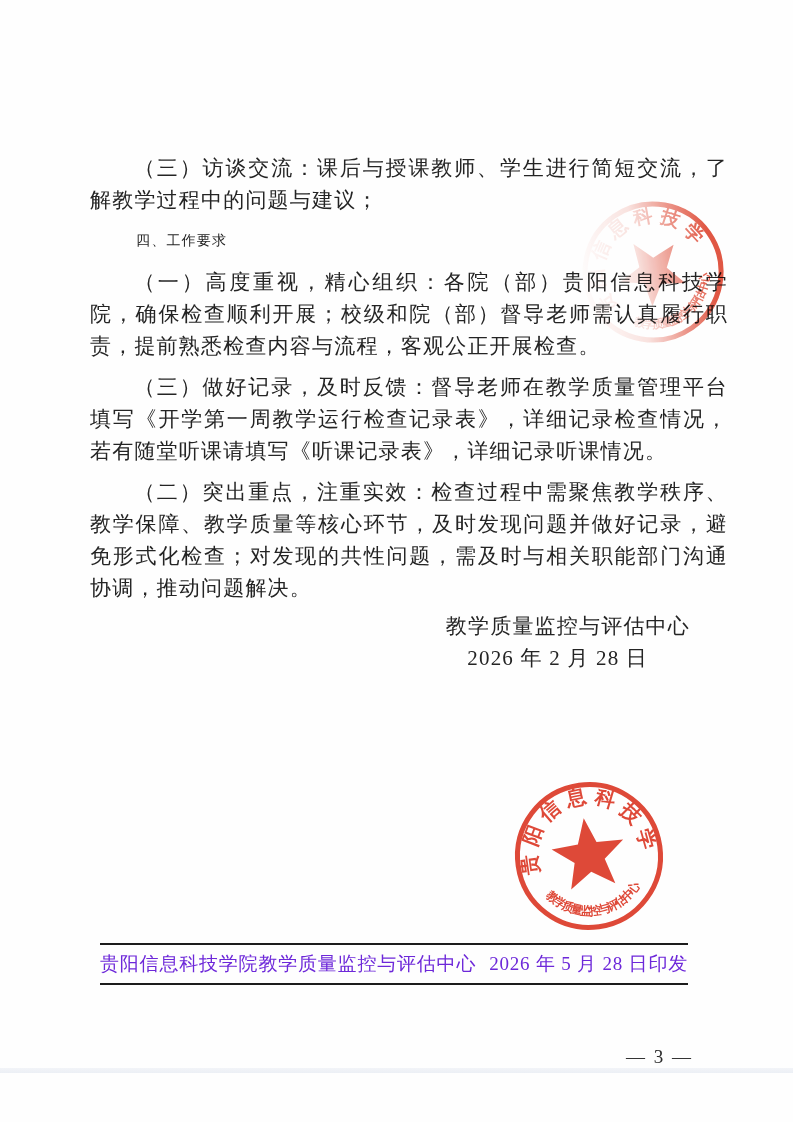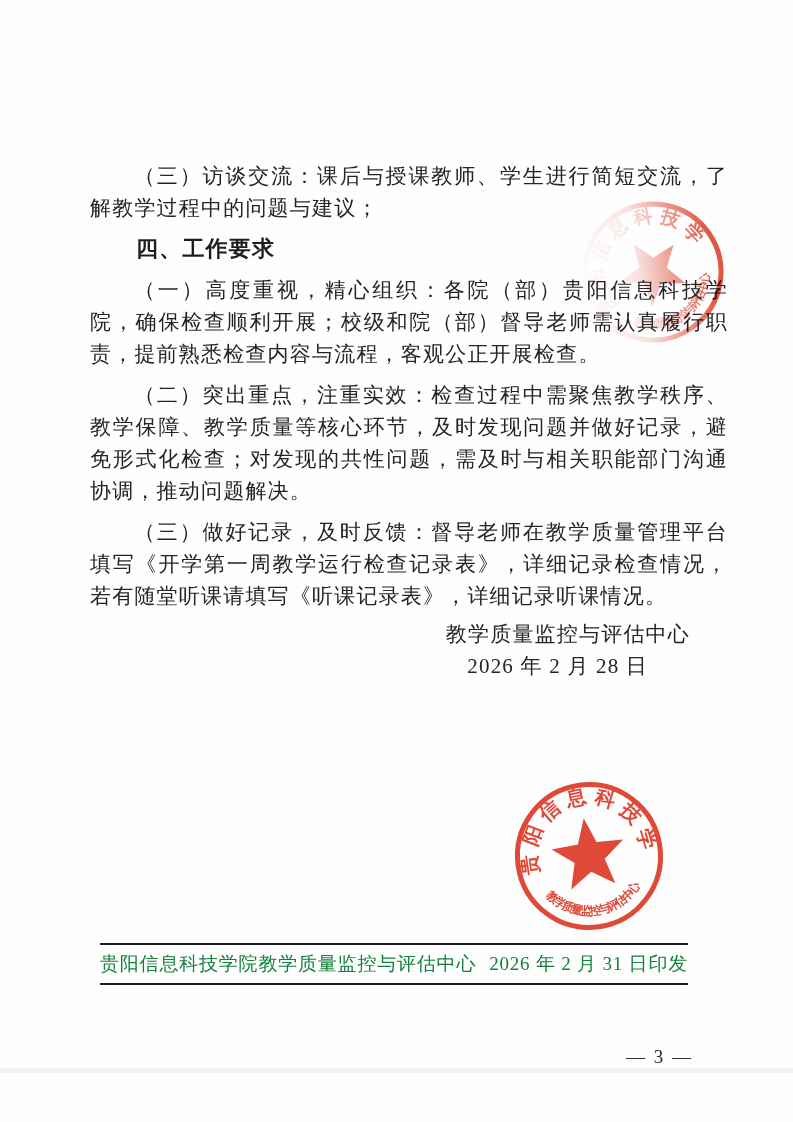--- a/index.html
+++ b/index.html
@@ -9,38 +9,38 @@
     overflow:hidden;
     position:relative;
     font-family:"Liberation Serif","DejaVu Serif",serif;
   }
   .page {
     position:absolute; inset:0;
     background:#fefefe;
   }
   
   .content {
-    position:absolute; left:90px; top:160px; width:638px;
+    position:absolute; left:90px; top:152px; width:638px;
     color:#242424;
     font-size:21px;
     letter-spacing:1.2px;
     text-align:justify;
   }
   .content p {
     margin:9px 0 0 0;
     line-height:32px;
     text-indent:44px;
   }
   .content p.first { margin-top:0; }
   .content .heading {
     margin:9px 0 0 0;
     line-height:32px;
     text-indent:46px;
-    font-size:22px;
-    font-weight:bold;
+    font-size:14px;
+    font-weight:normal;
     color:#1e1e1e;
   }
   .signature {
     margin-top:6px;
     line-height:32px;
     text-align:right;
     padding-right:38px;
   }
   .sig-date {
     line-height:32px;
@@ -52,21 +52,21 @@
     position:absolute; left:100px; width:588px; height:2px;
     background:#1c1c1c;
   }
   .rule-top { top:943px; }
   .rule-bottom { top:983px; }
   .footer-row {
     position:absolute; left:100px; top:947px; width:588px;
     display:flex; justify-content:space-between; align-items:center;
     font-size:19px; line-height:34px;
     letter-spacing:0.8px;
-    color:#15803d;
+    color:#6d28d9;
   }
   .page-num {
     position:absolute; top:1046px; right:100px;
     font-size:19px; letter-spacing:2px; line-height:22px;
     color:#2a2a2a;
   }
   .scan-band {
     position:absolute; left:0; top:1068px; width:793px; height:5px;
     background:linear-gradient(#f0f2f7,#e9edf4);
     opacity:.85;
@@ -86,22 +86,22 @@
 </style>
 </head>
 <body>
 
 <div class="page">
 
   <div class="content">
     <p class="first">（三）访谈交流：课后与授课教师、学生进行简短交流，了解教学过程中的问题与建议；</p>
     <p class="heading">四、工作要求</p>
     <p>（一）高度重视，精心组织：各院（部）贵阳信息科技学院，确保检查顺利开展；校级和院（部）督导老师需认真履行职责，提前熟悉检查内容与流程，客观公正开展检查。</p>
+    <p>（三）做好记录，及时反馈：督导老师在教学质量管理平台填写《开学第一周教学运行检查记录表》，详细记录检查情况，若有随堂听课请填写《听课记录表》，详细记录听课情况。</p>
     <p>（二）突出重点，注重实效：检查过程中需聚焦教学秩序、教学保障、教学质量等核心环节，及时发现问题并做好记录，避免形式化检查；对发现的共性问题，需及时与相关职能部门沟通协调，推动问题解决。</p>
-    <p>（三）做好记录，及时反馈：督导老师在教学质量管理平台填写《开学第一周教学运行检查记录表》，详细记录检查情况，若有随堂听课请填写《听课记录表》，详细记录听课情况。</p>
     <div class="signature">教学质量监控与评估中心</div>
     <div class="sig-date">2026 年 2 月 28 日</div>
   </div>
 
   <svg class="stamp stamp-top" width="170" height="170" viewBox="-85 -85 170 170">
     <defs>
       <linearGradient id="fadeT" x1="0" y1="0.15" x2="1" y2="0">
         <stop offset="0" stop-color="#000000"></stop>
         <stop offset="0.35" stop-color="#2a2a2a"></stop>
         <stop offset="0.55" stop-color="#909090"></stop>
@@ -141,20 +141,20 @@
       </text>
       <text class="seal-banner-text" fill="#dd3a28">
         <textPath href="#arcBotB" textLength="110">教学质量监控与评估中心</textPath>
       </text>
     </g>
   </svg>
 
   <div class="rule rule-top"></div>
   <div class="footer-row">
     <span>贵阳信息科技学院教学质量监控与评估中心</span>
-    <span>2026 年 2 月 31 日印发</span>
+    <span>2026 年 5 月 28 日印发</span>
   </div>
   <div class="rule rule-bottom"></div>
 
   <div class="page-num">— 3 —</div>
   <div class="scan-band"></div>
 
 </div>
 
 </body></html>

